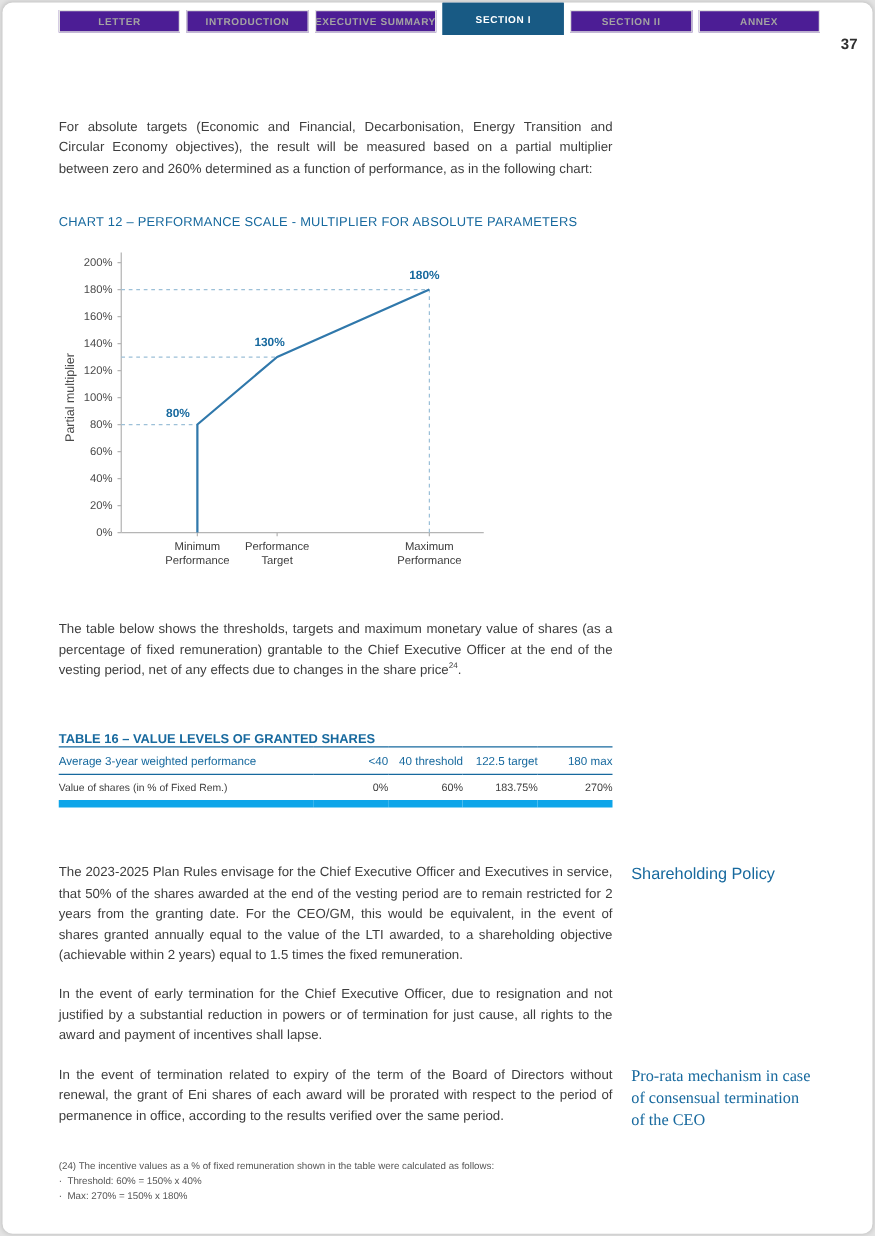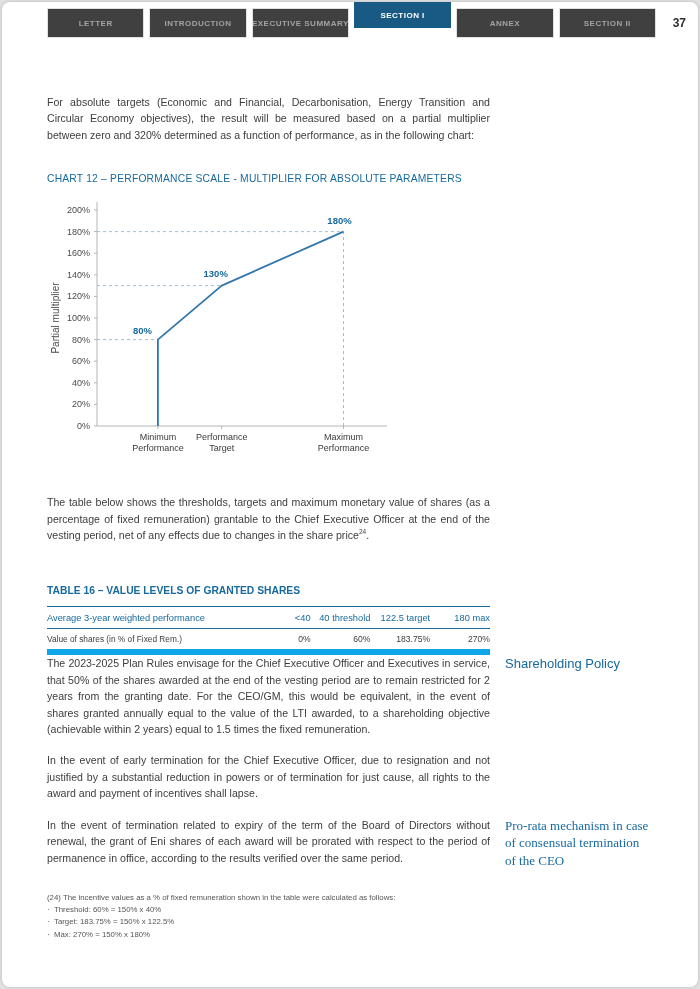--- a/index.html
+++ b/index.html
@@ -16,32 +16,32 @@
   .page{
     position:relative;
     width:696px;height:985px;
     margin:2px auto;
     background:#ffffff;
     border-radius:8px;
     box-shadow:0 0 4px rgba(0,0,0,.18);
     overflow:hidden;
   }
   .page-number{
-    position:absolute;top:14px;right:12px;
+    position:absolute;top:26px;right:12px;
     font-weight:bold;font-size:12px;color:#2f2f2f;
   }
   .tabbar{
     display:flex;gap:5px;
     padding:0 42px 0 45px;
     align-items:flex-start;
     height:44px;
   }
   .tab{
-    flex:1;height:30px;margin-top:6px;
-    background:#404040;border:1px solid #e2e2e2;
+    flex:1;height:18px;margin-top:6px;
+    background:#4c1d95;border:1px solid #e2e2e2;
     display:flex;align-items:center;justify-content:center;
     font-size:8px;font-weight:bold;letter-spacing:.06em;
     color:#a3a3a3;text-transform:uppercase;cursor:pointer;
     white-space:nowrap;overflow:hidden;
   }
   .tab.active{
     height:26px;margin-top:0;
     background:var(--active-tab);border-color:var(--active-tab);
     color:#ffffff;
   }
@@ -55,21 +55,21 @@
   .chart-title{
     margin:30px 0 10px;
     font-size:10.3px;font-weight:normal;color:var(--accent);
     letter-spacing:.02em;
   }
   .chart{margin:0;}
   .chart svg text{font-family:"Liberation Sans",sans-serif;}
   .p-table-intro{margin-top:28px;}
   sup{font-size:6.5px;vertical-align:super;line-height:0;}
   .table-title{
-    margin:42px 0 10px;
+    margin:42px 0 0;
     font-size:10.3px;font-weight:bold;color:var(--accent);
   }
   table{
     width:443px;border-collapse:collapse;
     border-top:1px solid var(--accent);
   }
   thead th{
     color:var(--accent);font-size:9.3px;font-weight:normal;
     text-align:right;padding:6px 0 5px;
     border-bottom:1px solid var(--accent);
@@ -78,20 +78,21 @@
   thead th:not(:first-child){width:13.5%;}
   tbody td{
     font-size:8.6px;color:#3d3d3d;text-align:right;
     padding:5px 0;border-bottom:6px solid #0ea5e9;
   }
   tbody td:first-child{text-align:left;font-size:8.3px;}
   .lower{
     display:grid;
     grid-template-columns:443px 1fr;
     column-gap:18px;row-gap:15px;
+    margin-top:44px;
     gap:15px;
   }
   .lower p{margin:0;width:auto;}
   .gp-r1{grid-column:1;grid-row:1;}
   .gn-r1{grid-column:2;grid-row:1;}
   .gp-r2{grid-column:1;grid-row:2;}
   .gp-r3{grid-column:1;grid-row:3;}
   .gn-r3{grid-column:2;grid-row:3;font-family:Liberation Serif, serif;}
   .gp-r4{grid-column:1;grid-row:4;}
   .side-note{
@@ -108,27 +109,27 @@
 
 <div class="page">
 
   <div class="page-number">37</div>
 
   <div class="tabbar">
     <div class="tab">LETTER</div>
     <div class="tab">INTRODUCTION</div>
     <div class="tab">EXECUTIVE SUMMARY</div>
     <div class="tab active">SECTION I</div>
+    <div class="tab">SECTION II</div>
     <div class="tab">ANNEX</div>
-    <div class="tab">SECTION II</div>
   </div>
 
   <div class="content">
 
-    <p class="body-text p-intro">For absolute targets (Economic and Financial, Decarbonisation, Energy Transition and Circular Economy objectives), the result will be measured based on a partial multiplier between zero and 320% determined as a function of performance, as in the following chart:</p>
+    <p class="body-text p-intro">For absolute targets (Economic and Financial, Decarbonisation, Energy Transition and Circular Economy objectives), the result will be measured based on a partial multiplier between zero and 260% determined as a function of performance, as in the following chart:</p>
 
     <h3 class="chart-title">CHART 12 – PERFORMANCE SCALE - MULTIPLIER FOR ABSOLUTE PARAMETERS</h3>
 
     <div class="chart">
       <svg id="chart-svg" width="346" height="268" viewBox="0 0 346 268">
           <line x1="47" y1="232" x2="50" y2="232" stroke="#b5b5b5" stroke-width="1"></line>
           <text x="43" y="235" text-anchor="end" font-size="9" fill="#4a4a4a">0%</text>
           <line x1="47" y1="210.4" x2="50" y2="210.4" stroke="#b5b5b5" stroke-width="1"></line>
           <text x="43" y="213.4" text-anchor="end" font-size="9" fill="#4a4a4a">20%</text>
           <line x1="47" y1="188.8" x2="50" y2="188.8" stroke="#b5b5b5" stroke-width="1"></line>
@@ -199,19 +200,18 @@
       <div class="side-note gn-r1">Shareholding Policy</div>
 
       <p class="body-text gp-r2">In the event of early termination for the Chief Executive Officer, due to resignation and not justified by a substantial reduction in powers or of termination for just cause, all rights to the award and payment of incentives shall lapse.</p>
 
       <p class="body-text gp-r3">In the event of termination related to expiry of the term of the Board of Directors without renewal, the grant of Eni shares of each award will be prorated with respect to the period of permanence in office, according to the results verified over the same period.</p>
       <div class="side-note gn-r3">Pro-rata mechanism in case of consensual termination of the CEO</div>
 
       <div class="footnote gp-r4">
         <div><span>(24)</span> <span>The incentive values as a % of fixed remuneration shown in the table were calculated as follows:</span></div>
         <div class="fn-item"><span class="bullet">·</span><span>Threshold: 60% = 150% x 40%</span></div>
-        <div class="fn-item"><span class="bullet">·</span><span>Target: 183.75% = 150% x 122.5%</span></div>
         <div class="fn-item"><span class="bullet">·</span><span>Max: 270% = 150% x 180%</span></div>
       </div>
     </div>
 
   </div>
 </div>
 
 </body></html>

